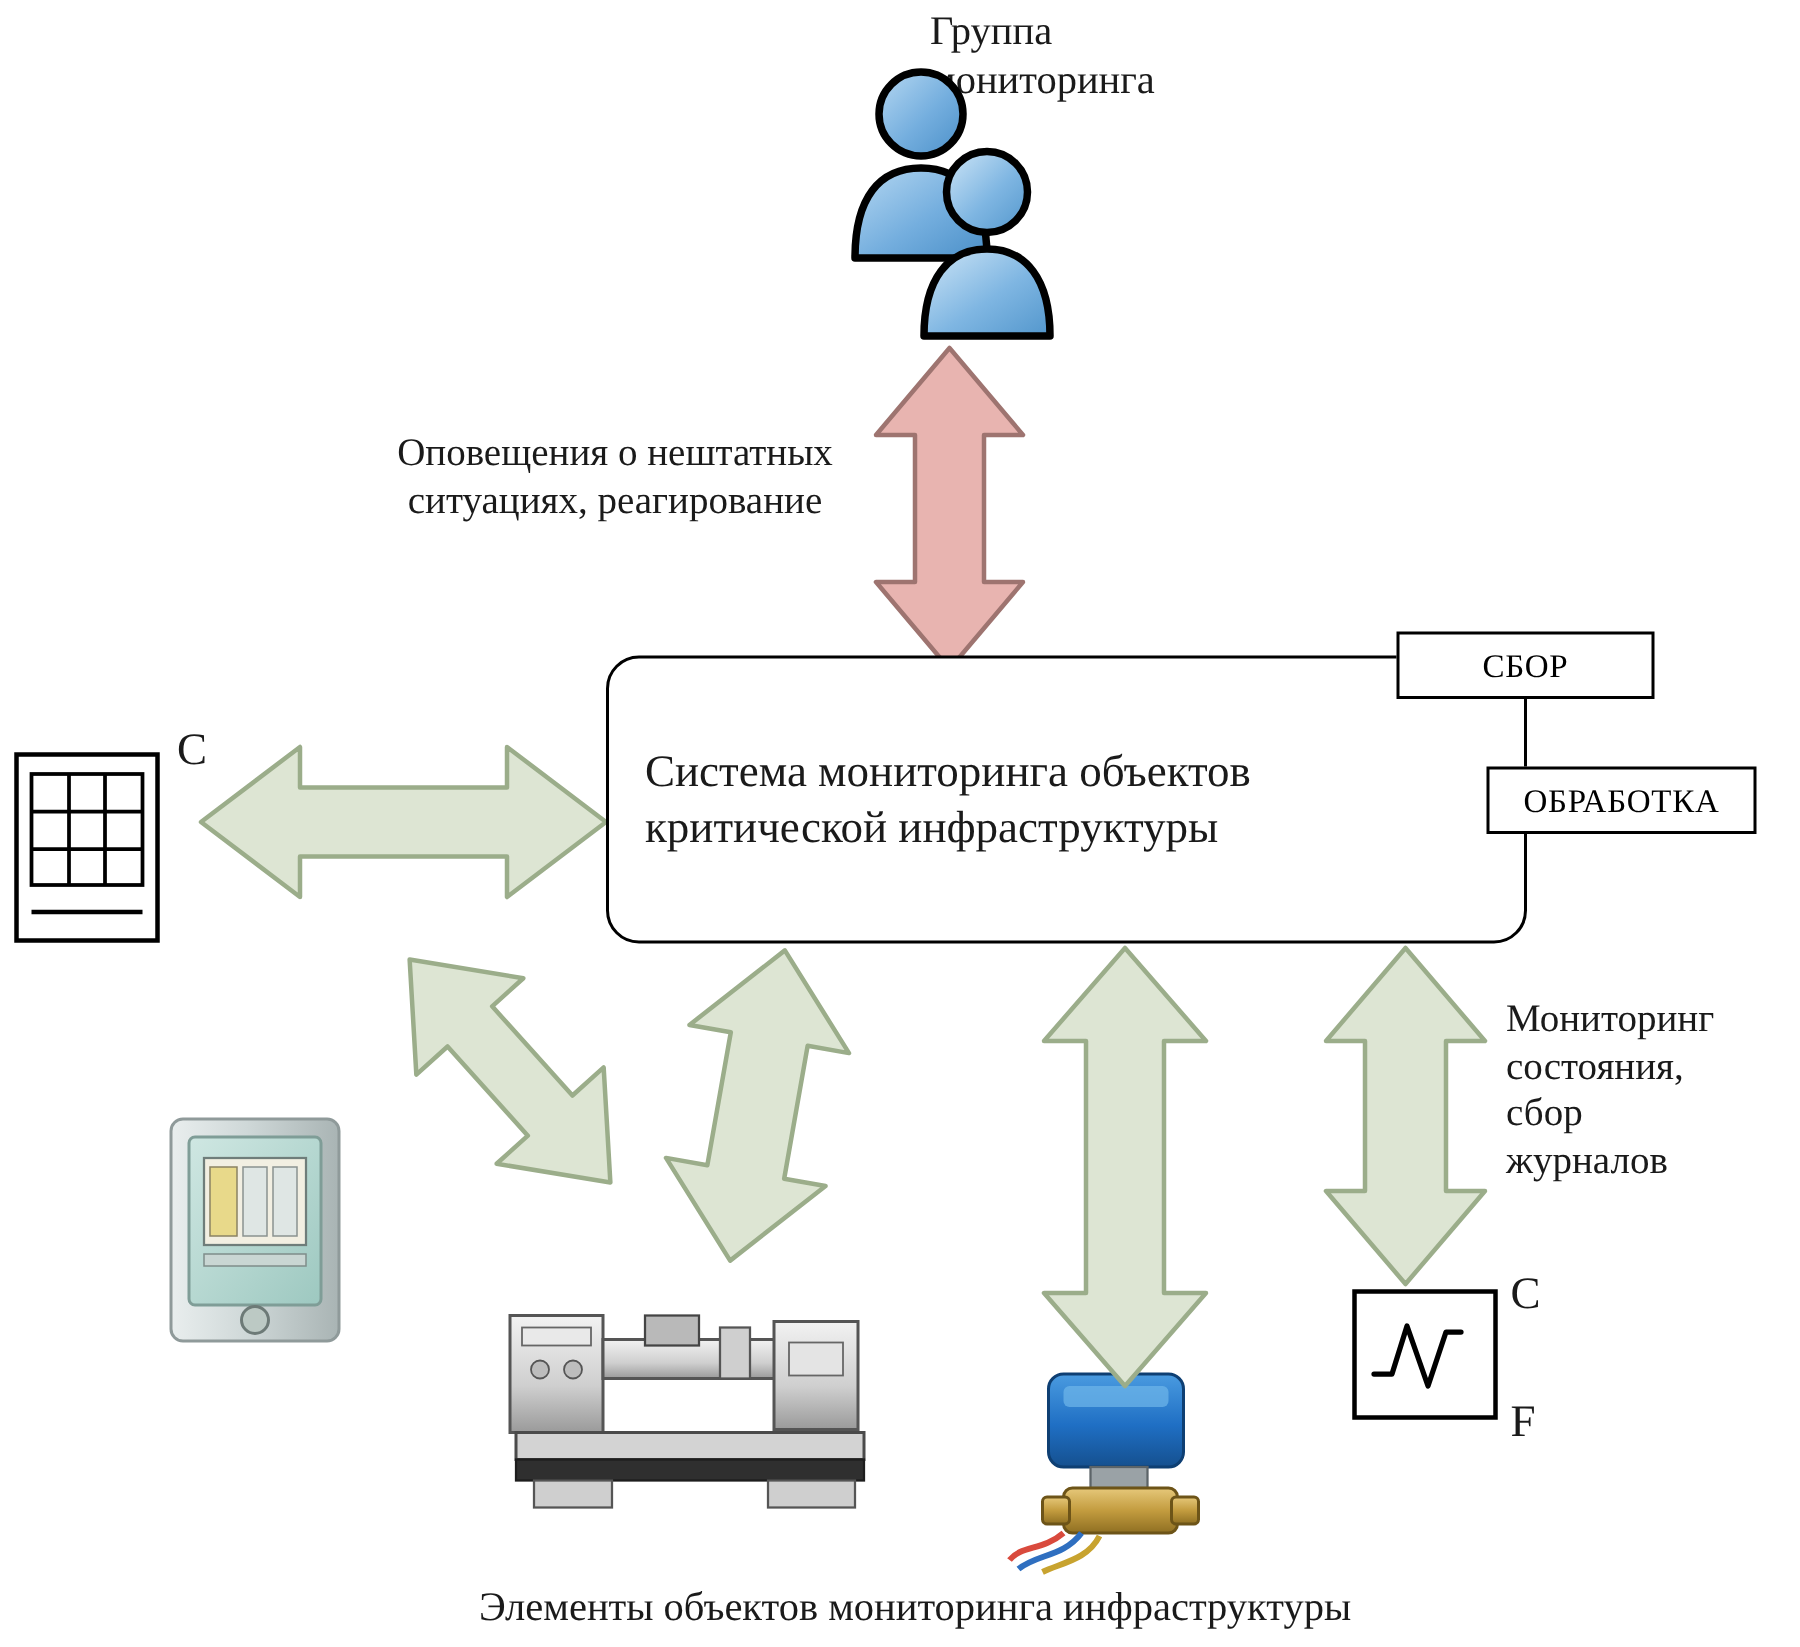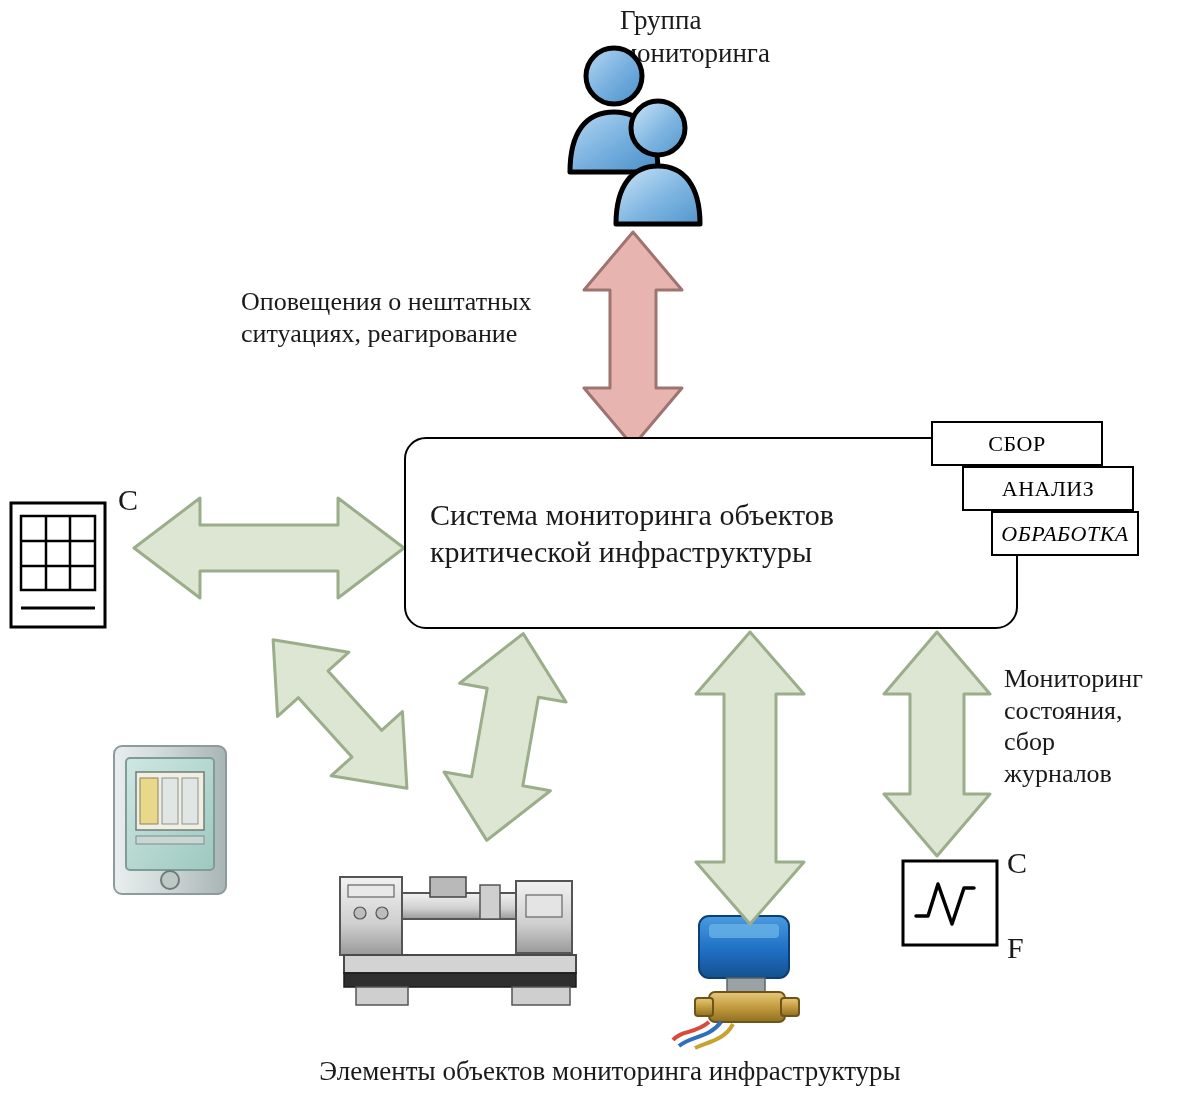--- a/index.html
+++ b/index.html
@@ -42,22 +42,21 @@
     width: 140px;
     height: 188px;
   }
 
   
   #alerts-label {
     left: 200px;
     top: 286px;
     width: 420px;
     font-size: 26px;
-    text-align: left;
-    margin-left: 41px;
+    text-align: center;
   }
 
   
   #central-box {
     position: absolute;
     left: 404px;
     top: 437px;
     width: 614px;
     height: 192px;
     border: 2.5px solid #000;
@@ -85,21 +84,21 @@
     font-size: 22px;
     display: flex;
     align-items: center;
     justify-content: center;
     letter-spacing: .5px;
     z-index: 8;
     font-family: "Liberation Serif", serif;
   }
   #tab-1 { left: 931px; top: 421px; width: 172px; height: 45px; }
   #tab-2 { left: 962px; top: 466px; width: 172px; height: 45px; }
-  #tab-3 { left: 991px; top: 511px; width: 148px; height: 45px; font-style: italic; }
+  #tab-3 { left: 991px; top: 511px; width: 180px; height: 45px; }
 
   
   #monitoring-label {
     left: 1004px;
     top: 663px;
     width: 196px;
     font-size: 26px;
     text-align: left;
   }
 
@@ -167,23 +166,20 @@
   <svg class="arrow-svg" style="left:578px; top:228px; width:110px; height:222px;" viewBox="0 0 110 222" xmlns="http://www.w3.org/2000/svg">
     <polygon points="55,4 104,62 78,62 78,160 104,160 55,218 6,160 32,160 32,62 6,62" fill="#e8b4b0" stroke="#9e7470" stroke-width="3" stroke-linejoin="round"></polygon>
   </svg>
 
   <div id="central-box"></div>
   <div class="lbl" id="central-text">Система мониторинга объектов
 критической инфраструктуры</div>
 
   <div class="tab" id="tab-1">
     <span>СБОР</span>
-  </div>
-  <div class="tab" id="tab-2">
-    <span>АНАЛИЗ</span>
   </div>
   <div class="tab" id="tab-3">
     <span>ОБРАБОТКА</span>
   </div>
 
   <svg class="arrow-svg" style="left:130px; top:493px; width:278px; height:110px;" viewBox="0 0 278 110" xmlns="http://www.w3.org/2000/svg">
     <polygon points="4,55 70,5 70,32 208,32 208,5 274,55 208,105 208,78 70,78 70,105" fill="#dde5d3" stroke="#9bad8a" stroke-width="3" stroke-linejoin="round"></polygon>
   </svg>
 
   <svg class="arrow-svg" style="left:230px; top:614px; width:220px; height:200px;" viewBox="0 0 220 200" xmlns="http://www.w3.org/2000/svg">

